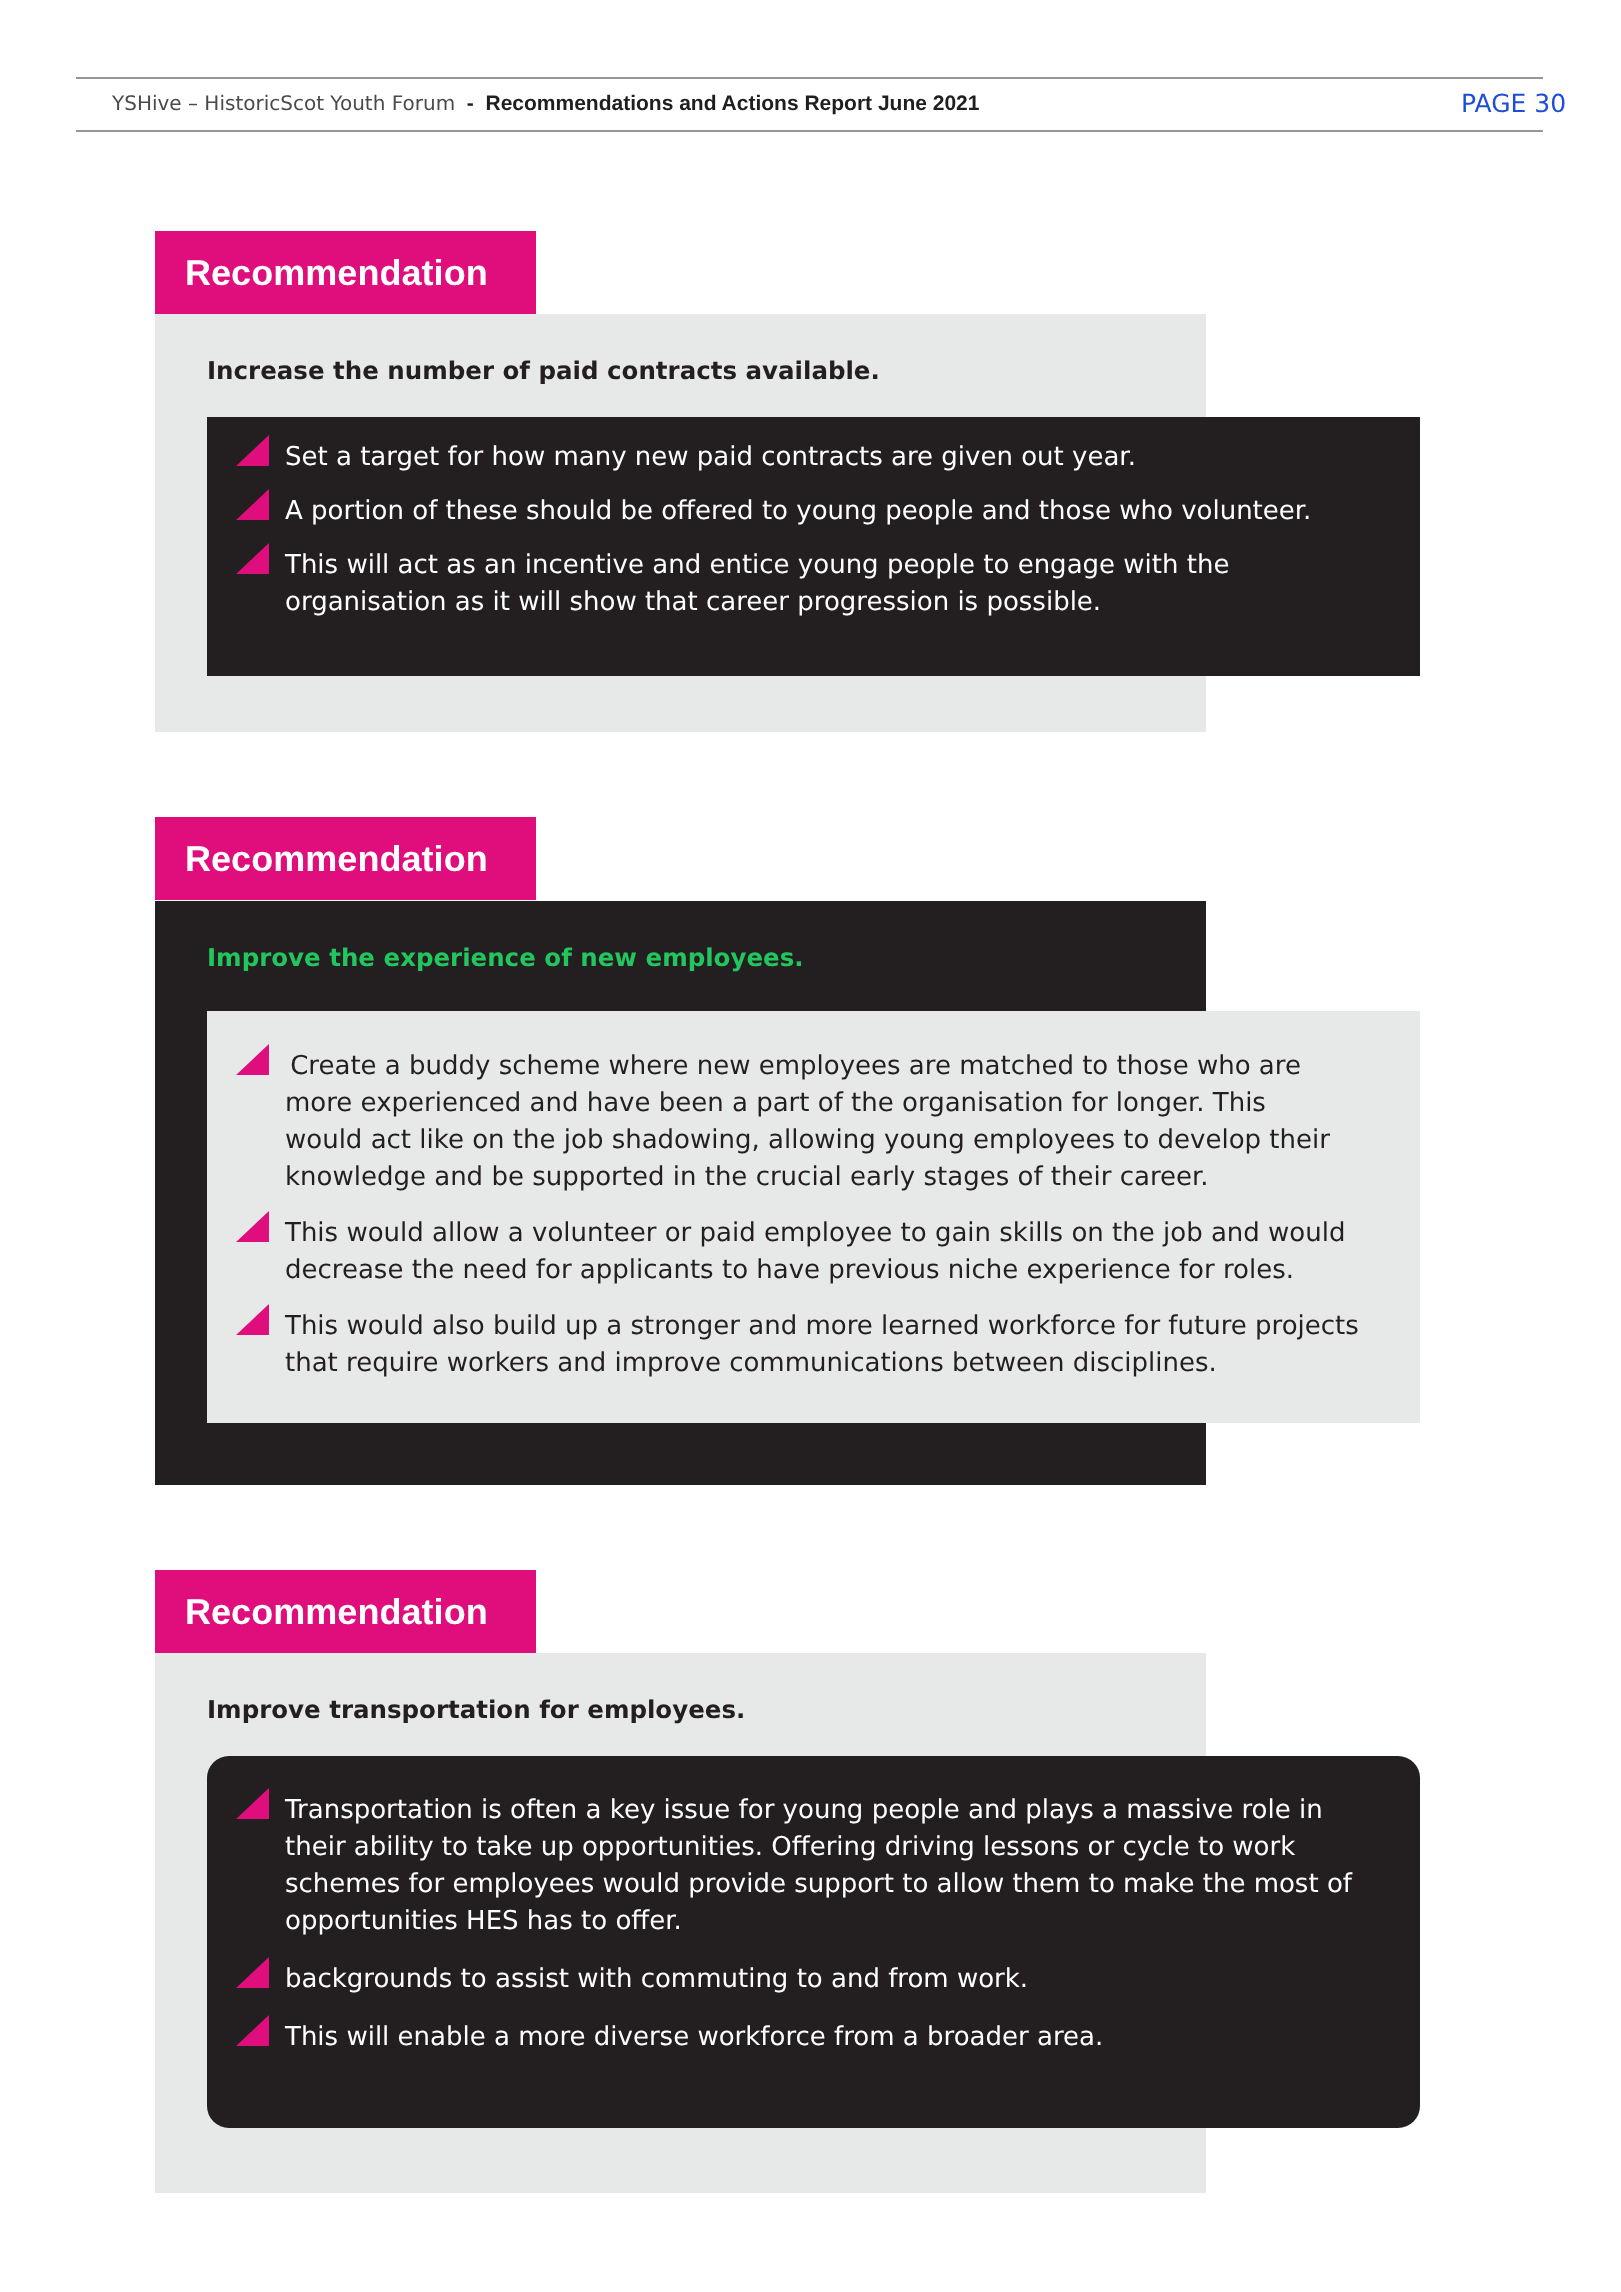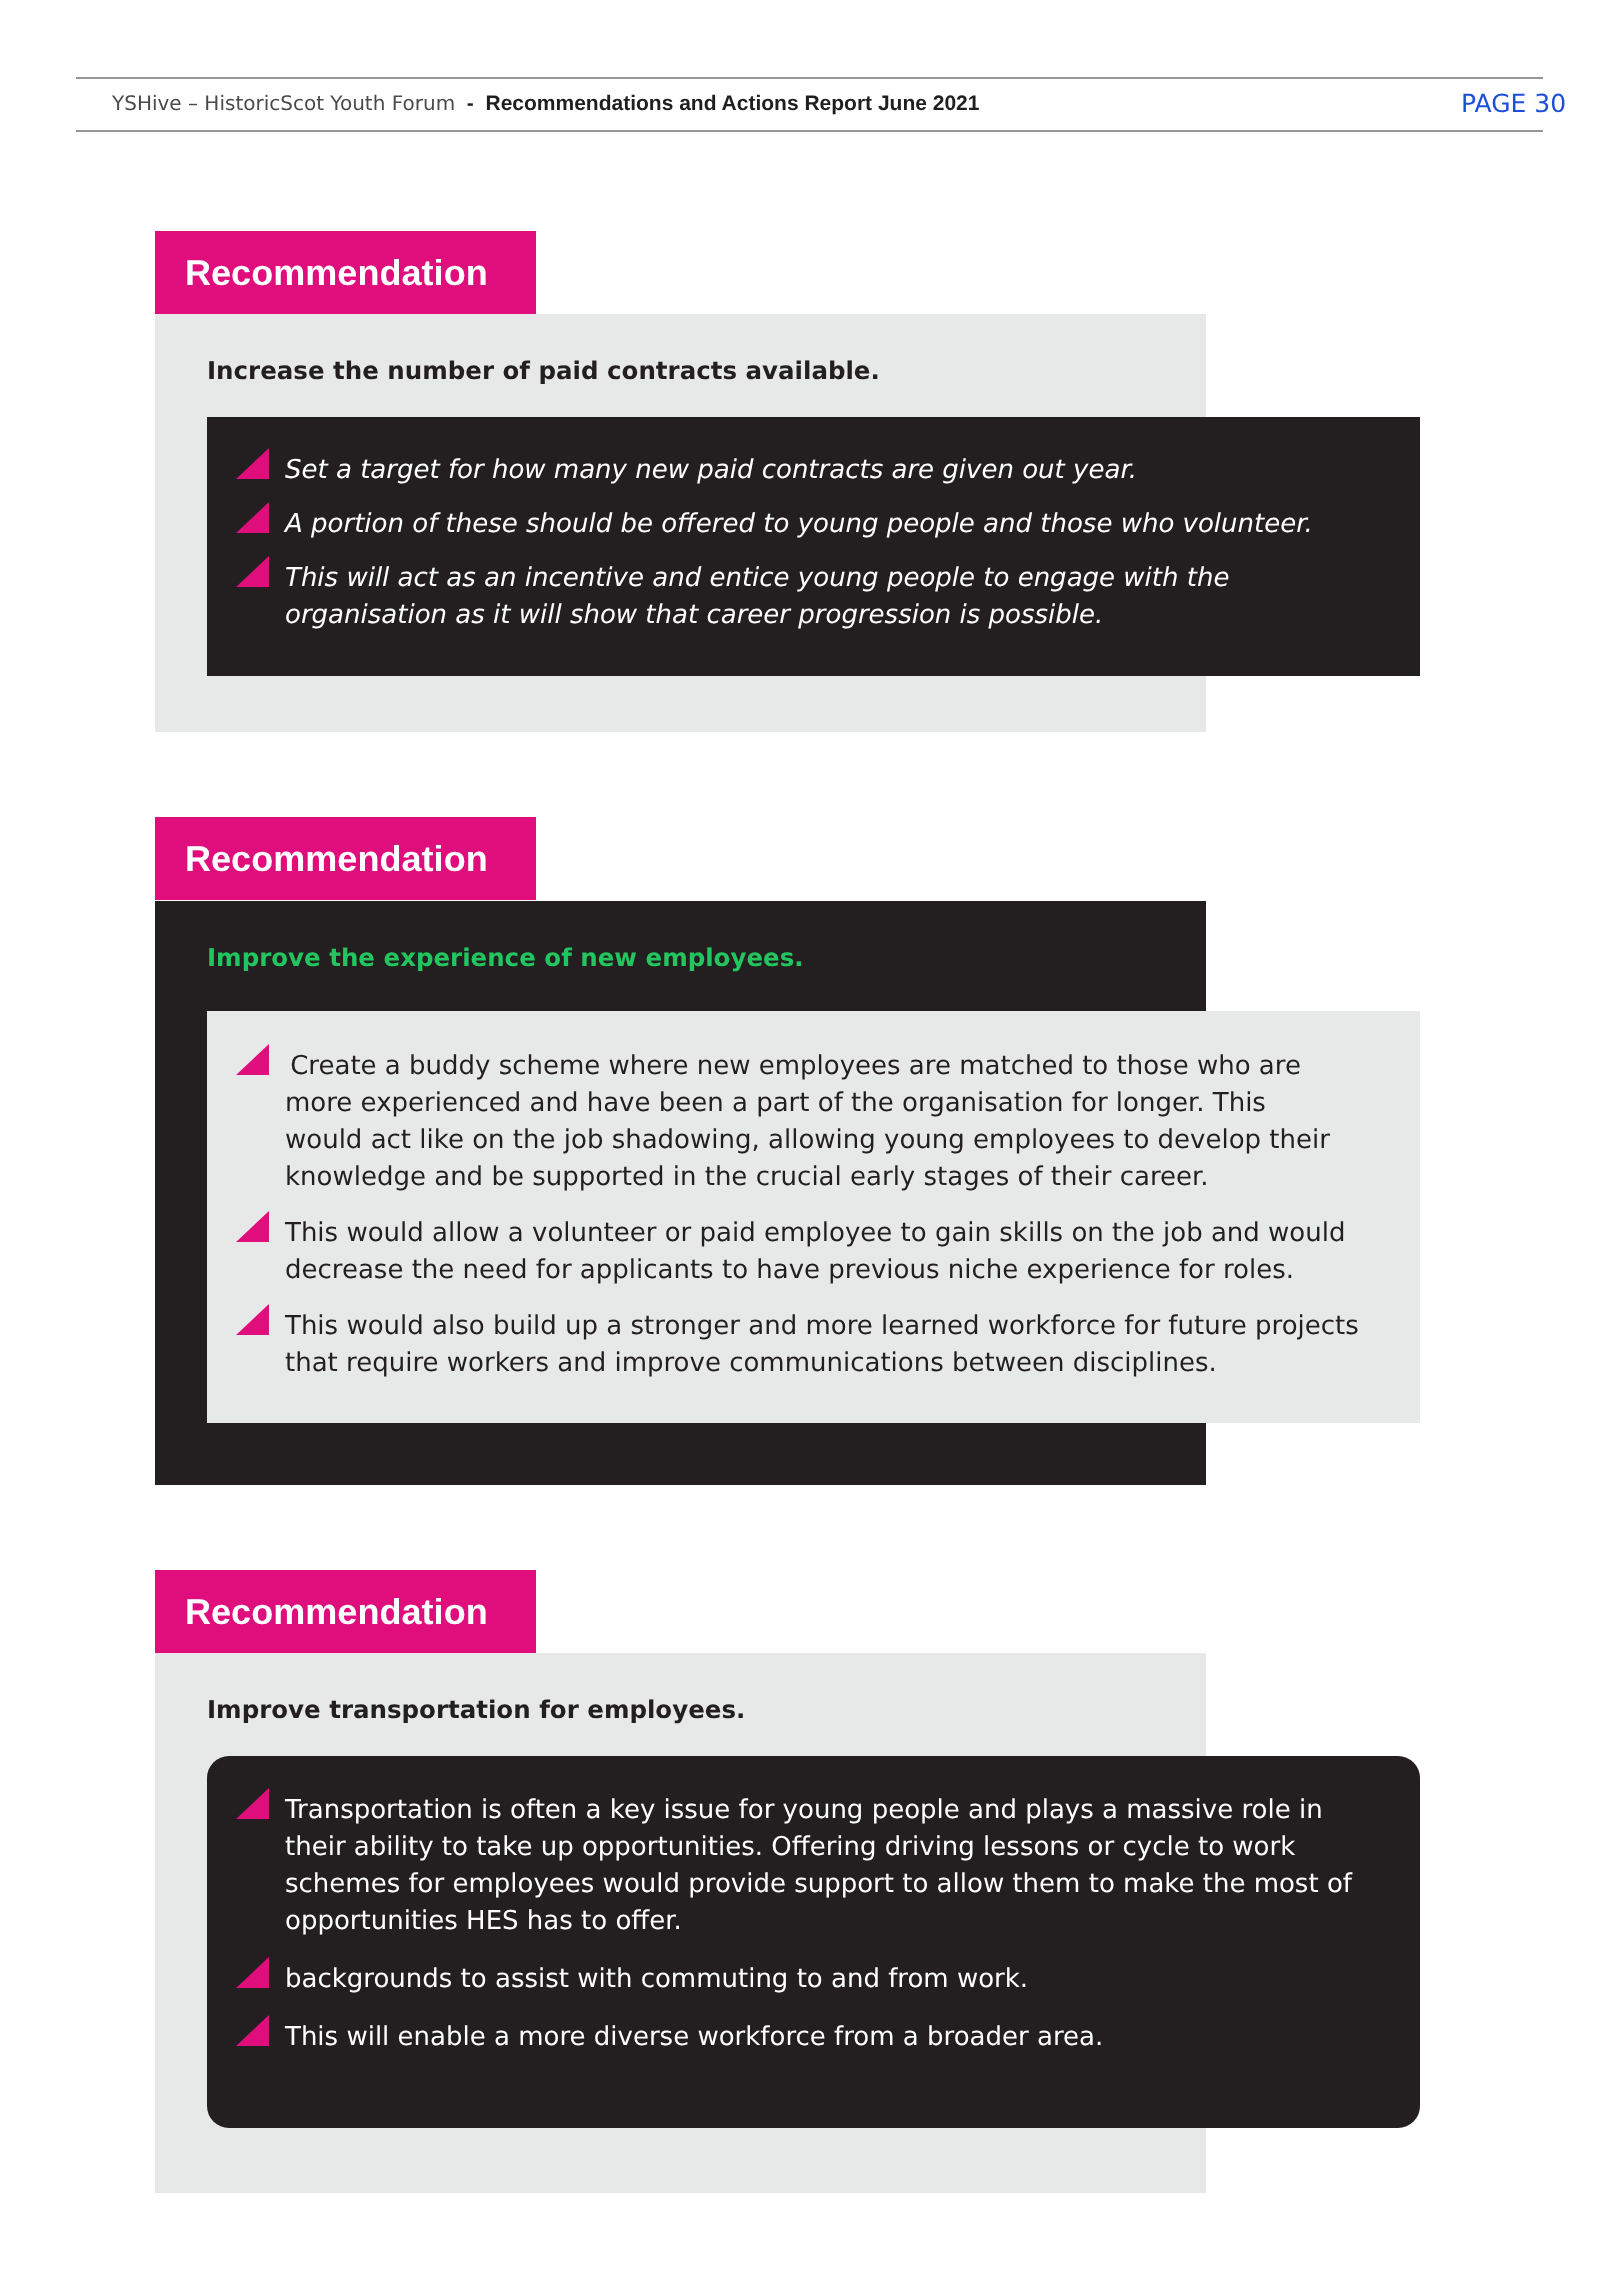--- a/index.html
+++ b/index.html
@@ -64,21 +64,21 @@
   <div class="hdr-left"><span>YSHive – HistoricScot Youth Forum</span><b>  -  </b><b>Recommendations and Actions Report June 2021</b></div>
   <div class="hdr-right">PAGE 30</div>
   <div class="hdr-rule" id="hdr-rule-bottom"></div>
 
   <div class="tab" style="top:231px;">
     <div class="tab-label">Recommendation</div>
   </div>
   <div class="panel light" style="top:314px; height:418px;">
     <div class="heading" style="top:42px;">Increase the number of paid contracts available.</div>
     <div class="inner dark" style="top:103px; height:259px;">
-      <div class="bullets" id="list-1" style="top:35px;font-style:italic; --gap:17px;">
+      <div class="bullets" id="list-1" style="top:22px; --gap:17px;">
           <div class="bitem">
             <span class="tri"><svg width="33" height="31" viewBox="0 0 34 32">
                 <path d="M0 32 L34 0 L34 32 Z" fill="#e00e7d"></path>
               </svg></span>
             <div class="bline">Set a target for how many new paid contracts are given out year.</div>
           </div>
           <div class="bitem">
             <span class="tri"><svg width="33" height="31" viewBox="0 0 34 32">
                 <path d="M0 32 L34 0 L34 32 Z" fill="#e00e7d"></path>
               </svg></span>

